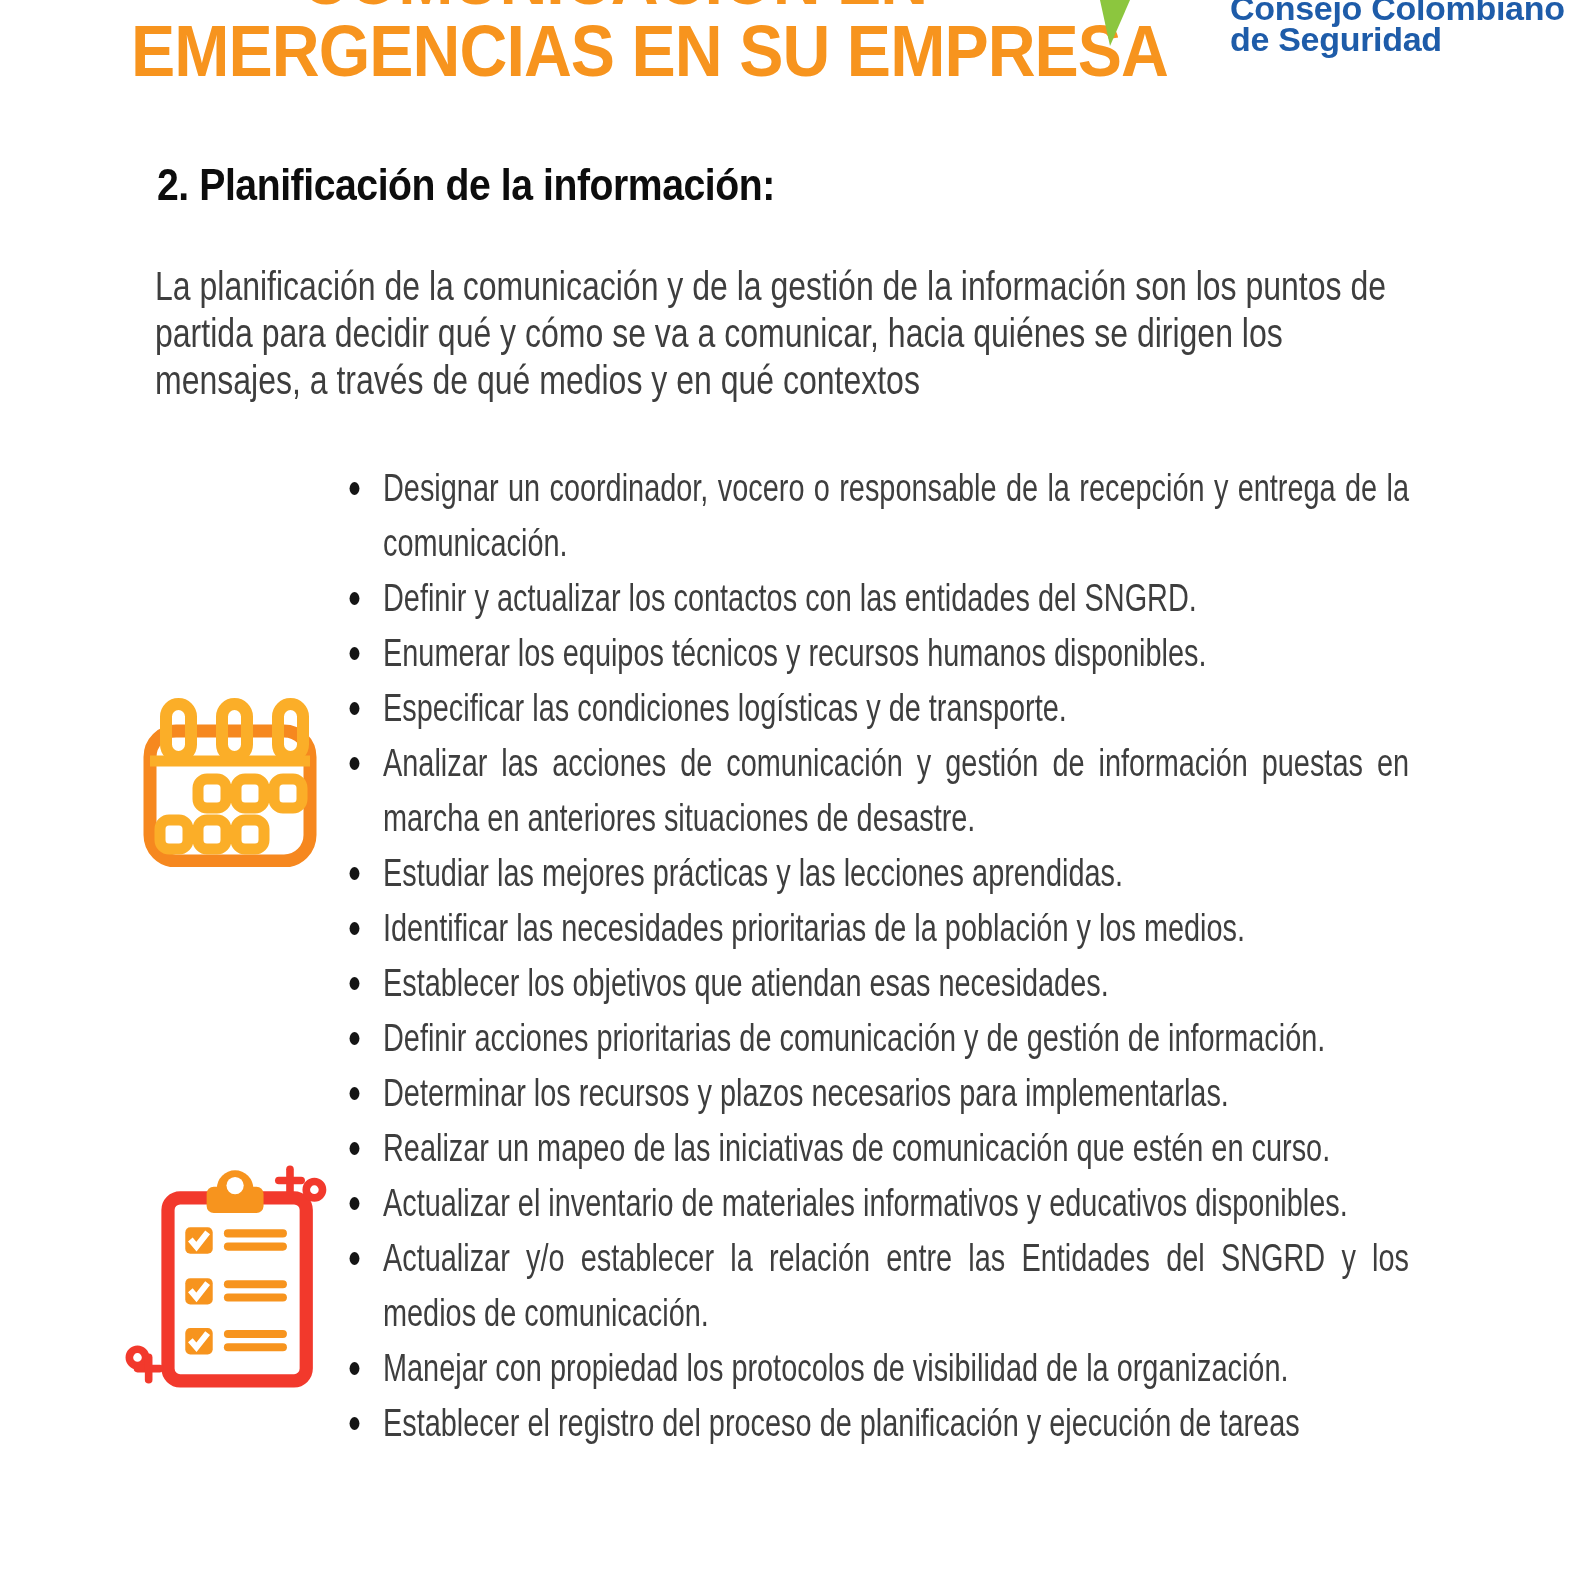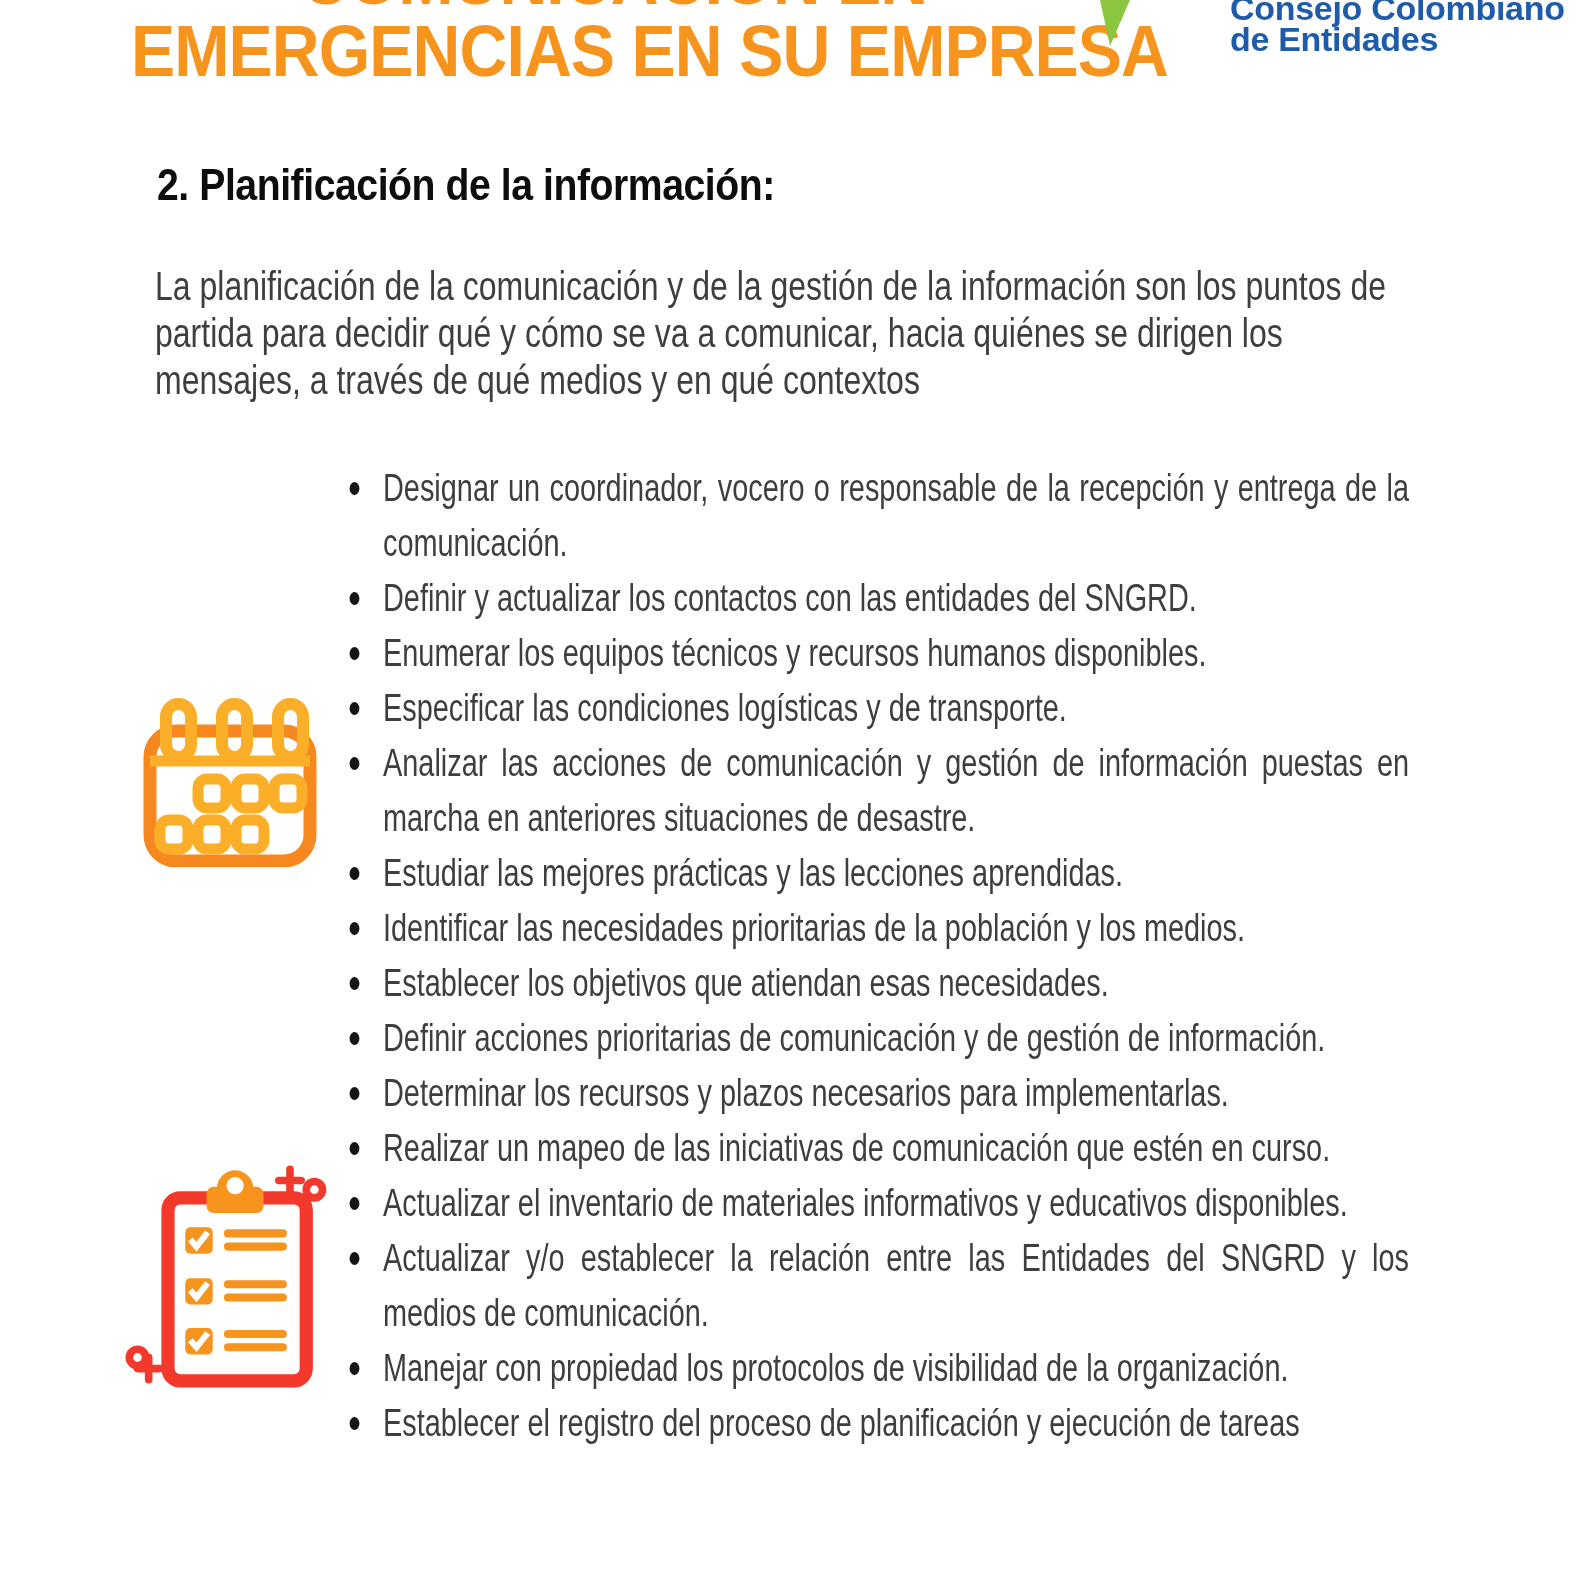--- a/index.html
+++ b/index.html
@@ -64,21 +64,21 @@
 <div class="title-block">
   <div>COMUNICACIÓN EN</div>
   <div>EMERGENCIAS EN SU EMPRESA</div>
 </div>
 
 <svg class="logo-leaf" viewBox="0 0 36 48">
   <polygon points="3,0 33,0 13,46" fill="#8CC63E"></polygon>
 </svg>
 <div class="logo-text">
   <div>Consejo Colombiano</div>
-  <div>de Entidades</div>
+  <div>de Seguridad</div>
 </div>
 
 <h2 class="section-heading">2. Planificación de la información:</h2>
 
 <p class="intro">La planificación de la comunicación y de la gestión de la información son los puntos de partida para decidir qué y cómo se va a comunicar, hacia quiénes se dirigen los mensajes, a través de qué medios y en qué contextos</p>
 
 <ul class="bullets">
   <li><span class="dot"></span><span class="li-text">Designar un coordinador, vocero o responsable de la recepción y entrega de la comunicación.</span></li>
   <li><span class="dot"></span><span class="li-text">Definir y actualizar los contactos con las entidades del SNGRD.</span></li>
   <li><span class="dot"></span><span class="li-text">Enumerar los equipos técnicos y recursos humanos disponibles.</span></li>

